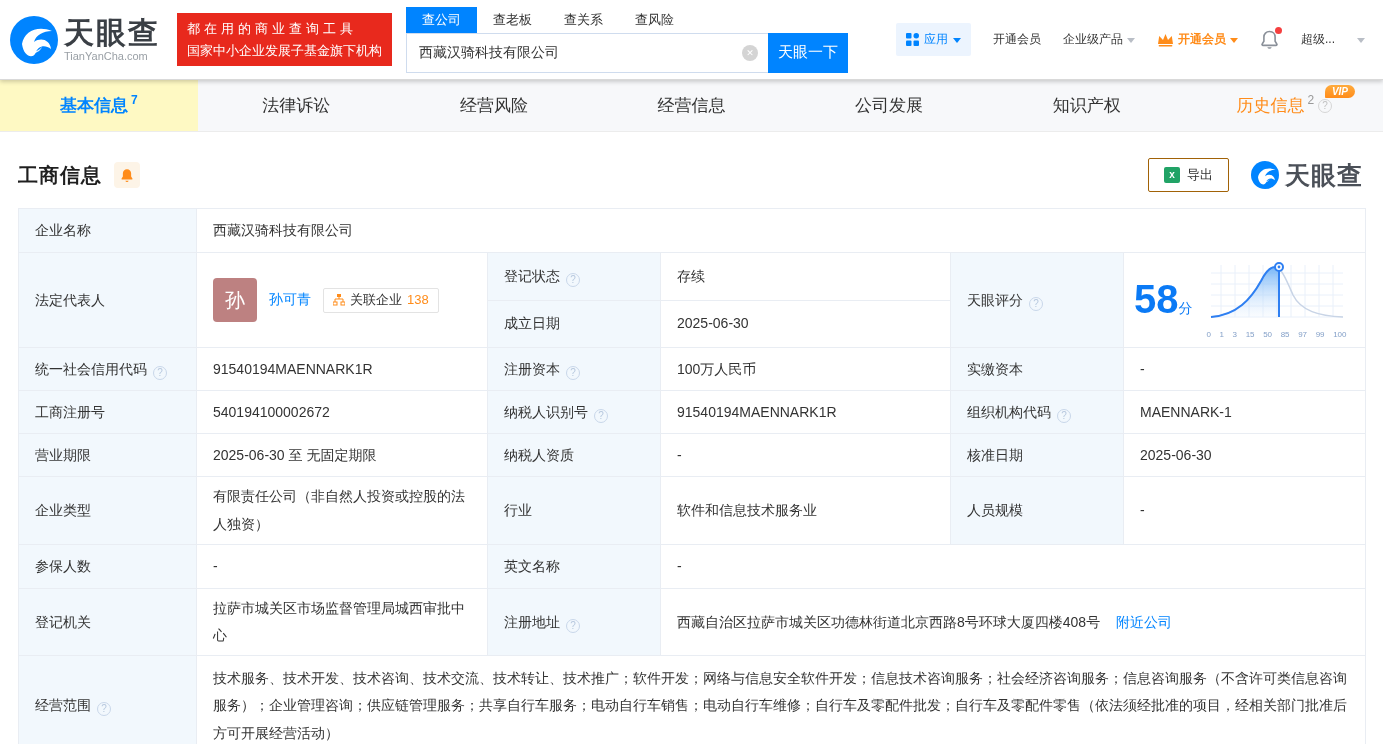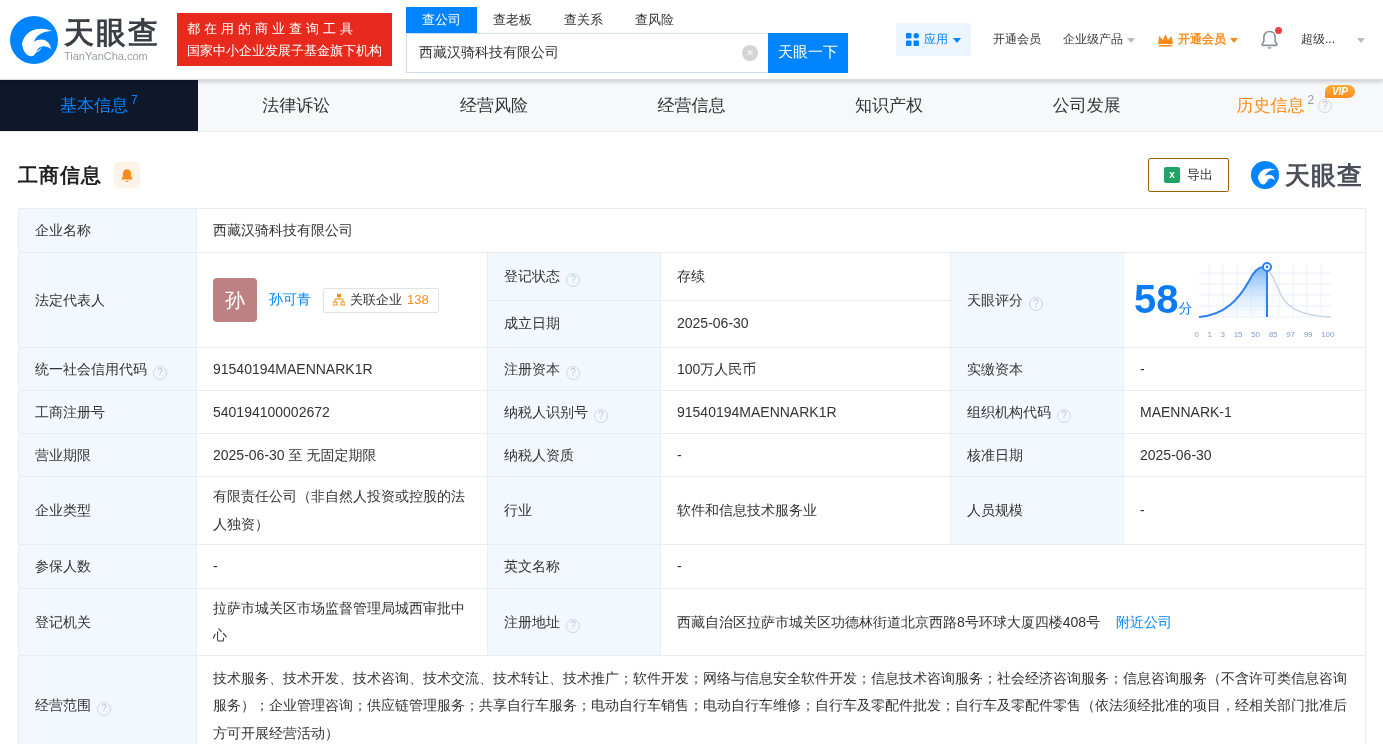--- a/index.html
+++ b/index.html
@@ -38,21 +38,21 @@
   .caret{ width:0; height:0; border-left:4px solid transparent; border-right:4px solid transparent;
     border-top:5px solid currentColor; display:inline-block; margin-top:2px; }
   .caret.gray{ color:#b9bec6; }
   .bell-wrap{ position:relative; cursor:pointer; display:flex; }
   .red-dot{ position:absolute; top:-3px; right:-3px; width:7px; height:7px; background:#f53f3f; border-radius:50%; }
 
   
   .nav-tabs{ display:flex; height:52px; background:#f7f8fa; border-bottom:1px solid #ececec; }
   .ntab{ flex:1; display:flex; align-items:center; justify-content:center; font-size:17px;
     color:#333; cursor:pointer; position:relative; }
-  .ntab.active{ background:#0f172a; color:#0084ff; font-weight:normal; }
+  .ntab.active{ background:#fef9c3; color:#0084ff; font-weight:bold; }
   .ntab-cnt{ font-size:12px; color:#0084ff; margin-left:3px; align-self:flex-start; margin-top:13px; }
   .ntab.history{ color:#ff8c1a; }
   .ntab.history .ntab-cnt{ color:#999; }
   .vip-badge{ position:absolute; top:5px; right:28px; background:linear-gradient(180deg,#ffab3d,#ff8c1a);
     color:#fff; font-size:10px; font-style:italic; font-weight:bold; padding:1px 7px;
     border-radius:7px 7px 7px 1px; }
   .help{ display:inline-block; width:14px; height:14px; border:1px solid #c9d7ea; border-radius:50%;
     color:#b7c8de; font-size:10px; line-height:12px; text-align:center; vertical-align:-2px;
     margin-left:6px; cursor:pointer; }
   .help::after{ content:"?"; }
@@ -80,21 +80,21 @@
   td.val{ background:#fff; color:#333; }
   .green{ color:#00a870; }
   .blue-link{ color:#0084ff; cursor:pointer; text-decoration:none; }
   .rep-wrap{ display:flex; align-items:center; gap:12px; }
   .avatar{ width:44px; height:44px; background:#bd8181; border-radius:4px; color:#fff; font-size:20px;
     display:flex; align-items:center; justify-content:center; flex:0 0 auto; }
   .rep-name{ color:#0084ff; cursor:pointer; }
   .rel-badge{ display:flex; align-items:center; gap:5px; border:1px solid #e3e3e3; border-radius:2px;
     padding:3px 9px; font-size:13px; cursor:pointer; line-height:1.3; }
   .rel-count{ color:#ff8c1a; }
-  .score-wrap{ display:flex; align-items:center; justify-content:flex-start; gap:2px; padding:2px 0; }
+  .score-wrap{ display:flex; align-items:center; justify-content:flex-start; gap:14px; padding:2px 0; }
   .score-num{ font-size:40px; font-weight:bold; color:#0b7af5; line-height:1; }
   .score-unit{ font-size:14px; color:#0b7af5; }
   .score-chart{ width:140px; }
   .score-ticks{ display:flex; justify-content:space-between; font-size:8px; color:#84a0c8;
     line-height:1; margin-top:1px; }
 
   .scope-text{ line-height:2.0; }
 </style>
 </head>
 <body>
@@ -180,24 +180,24 @@
   <div class="ntab">
     <span>法律诉讼</span>
   </div>
   <div class="ntab">
     <span>经营风险</span>
   </div>
   <div class="ntab">
     <span>经营信息</span>
   </div>
   <div class="ntab">
+    <span>公司发展</span>
+  </div>
+  <div class="ntab">
     <span>知识产权</span>
-  </div>
-  <div class="ntab">
-    <span>公司发展</span>
   </div>
   <div class="ntab history">
     <span class="vip-badge">VIP</span>
     <span>历史信息</span>
     <span class="ntab-cnt">2</span>
     <span class="help gray"></span>
   </div>
 </div>
 
 <div class="section-head">

